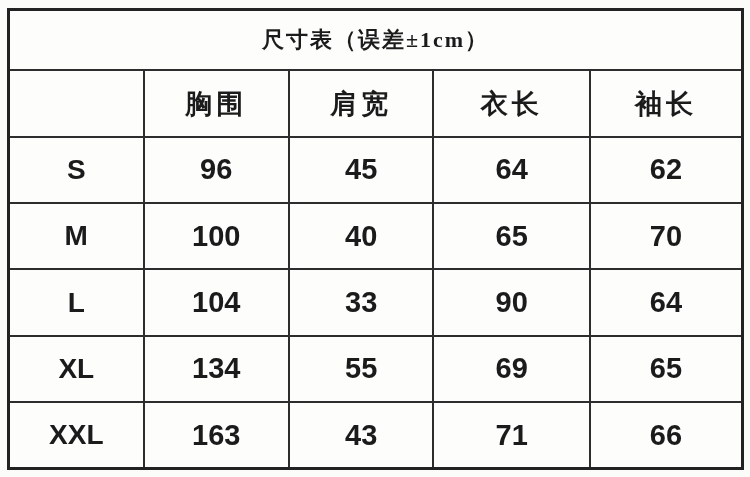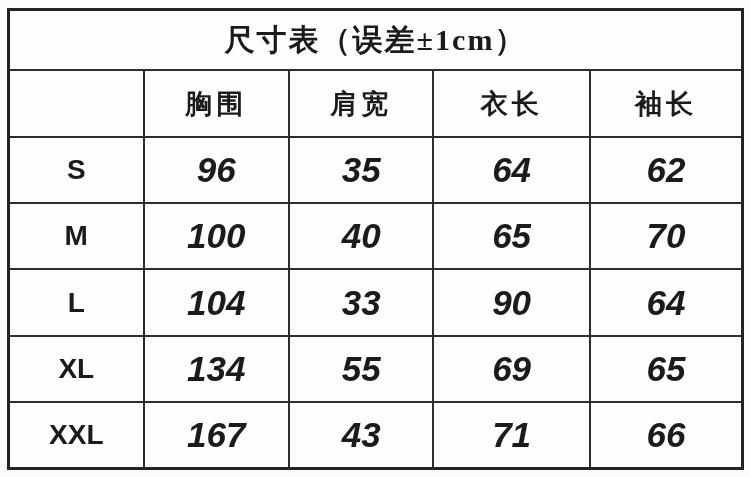--- a/index.html
+++ b/index.html
@@ -34,41 +34,40 @@
     color: #1b1b1b;
   }
   table.size-chart {
     border: 3px solid #222222;
   }
   td.title-cell {
     height: 58px;
     border-bottom: 3px solid #222222;
     font-family: "Liberation Serif", "DejaVu Serif", serif;
     font-weight: bold;
-    font-size: 30px;
+    font-size: 22px;
     letter-spacing: 2px;
   }
   tr.header-row th {
     height: 64px;
     font-family: Liberation Serif, serif;
     font-weight: bold;
     font-size: 27px;
     letter-spacing: 4px;
   }
   tr.data-row {
     height: 66px;
   }
   td.size-cell {
     font-weight: bold;
     font-size: 28px;
   }
   td.value-cell {
     font-weight: bold;
-    font-size: 35px;
-    font-style: italic;
+    font-size: 29px;
   }
 </style>
 </head>
 <body>
 
 <div class="page">
   <table class="size-chart">
     <colgroup>
       <col style="width: 18.4%">
       <col style="width: 19.8%">
@@ -83,21 +82,21 @@
       <tr class="header-row">
         <th></th>
         <th>胸围</th>
         <th>肩宽</th>
         <th>衣长</th>
         <th>袖长</th>
       </tr>
       <tr class="data-row">
         <td class="size-cell">S</td>
         <td class="value-cell">96</td>
-        <td class="value-cell">35</td>
+        <td class="value-cell">45</td>
         <td class="value-cell">64</td>
         <td class="value-cell">62</td>
       </tr>
       <tr class="data-row">
         <td class="size-cell">M</td>
         <td class="value-cell">100</td>
         <td class="value-cell">40</td>
         <td class="value-cell">65</td>
         <td class="value-cell">70</td>
       </tr>
@@ -110,20 +109,20 @@
       </tr>
       <tr class="data-row">
         <td class="size-cell">XL</td>
         <td class="value-cell">134</td>
         <td class="value-cell">55</td>
         <td class="value-cell">69</td>
         <td class="value-cell">65</td>
       </tr>
       <tr class="data-row">
         <td class="size-cell">XXL</td>
-        <td class="value-cell">167</td>
+        <td class="value-cell">163</td>
         <td class="value-cell">43</td>
         <td class="value-cell">71</td>
         <td class="value-cell">66</td>
       </tr>
     </tbody>
   </table>
 </div>
 
 </body></html>

